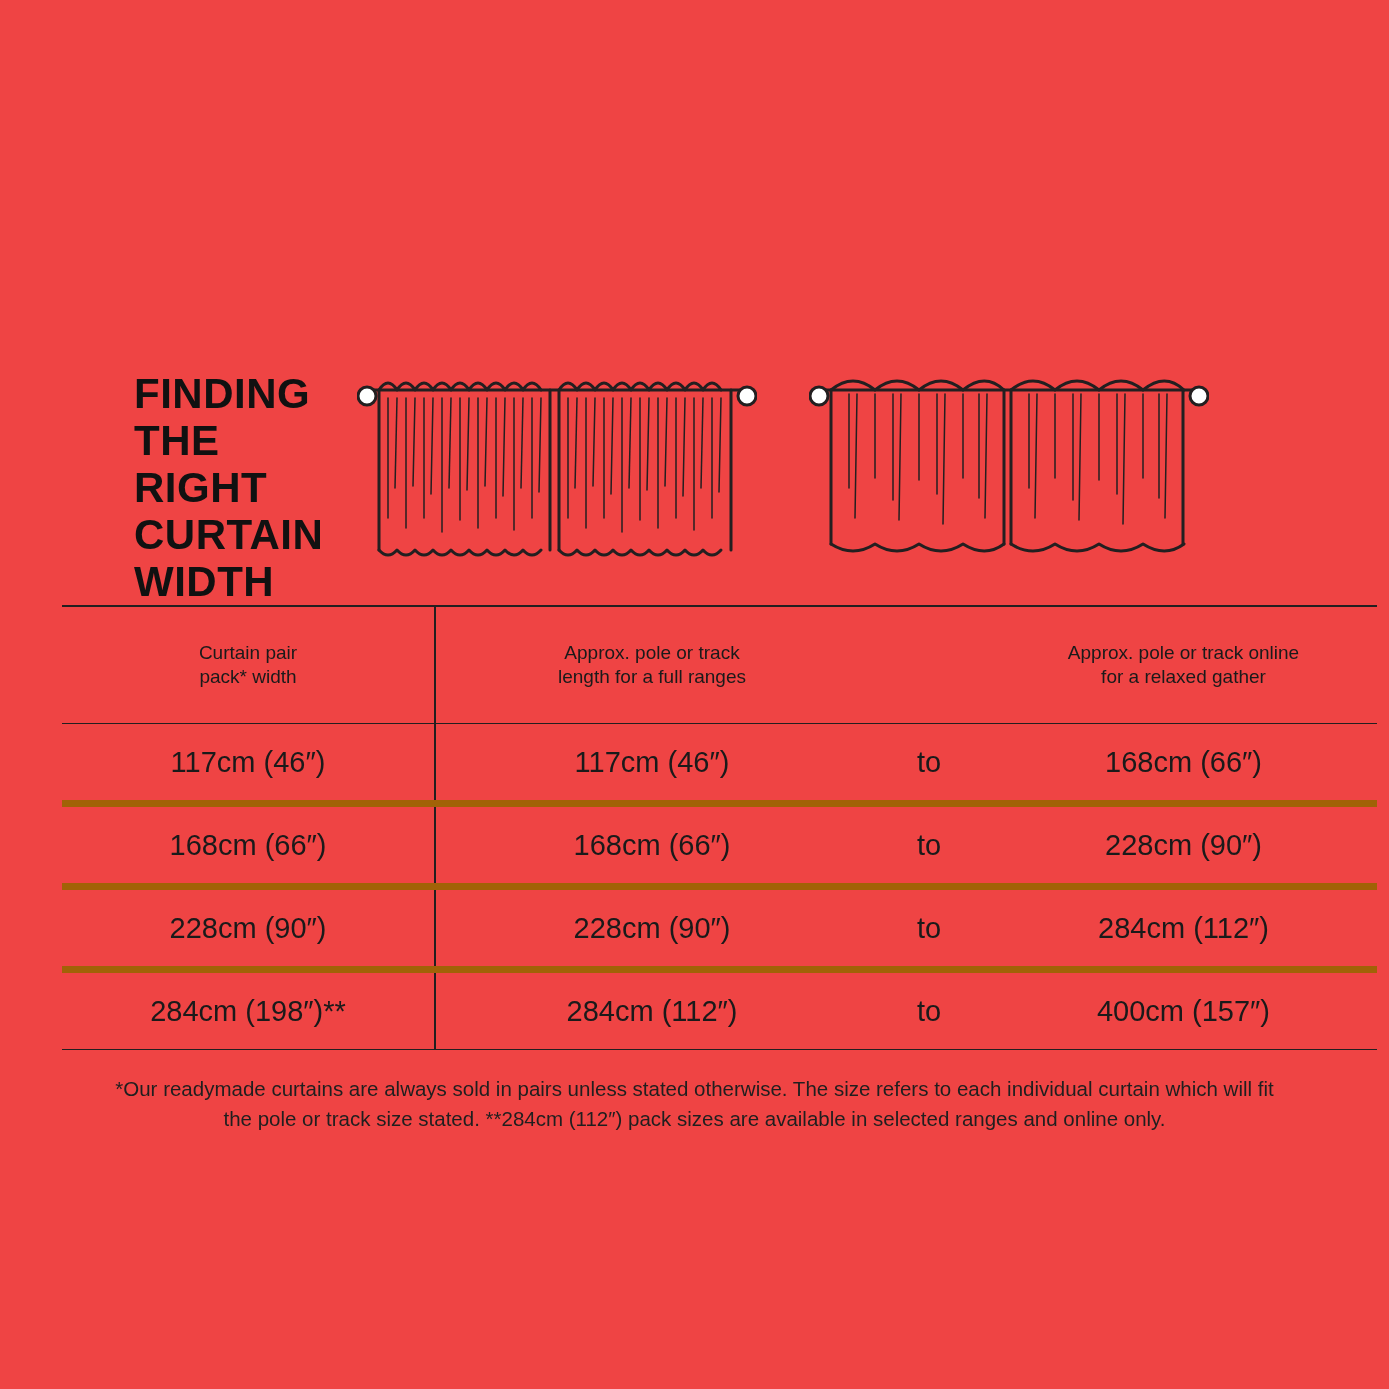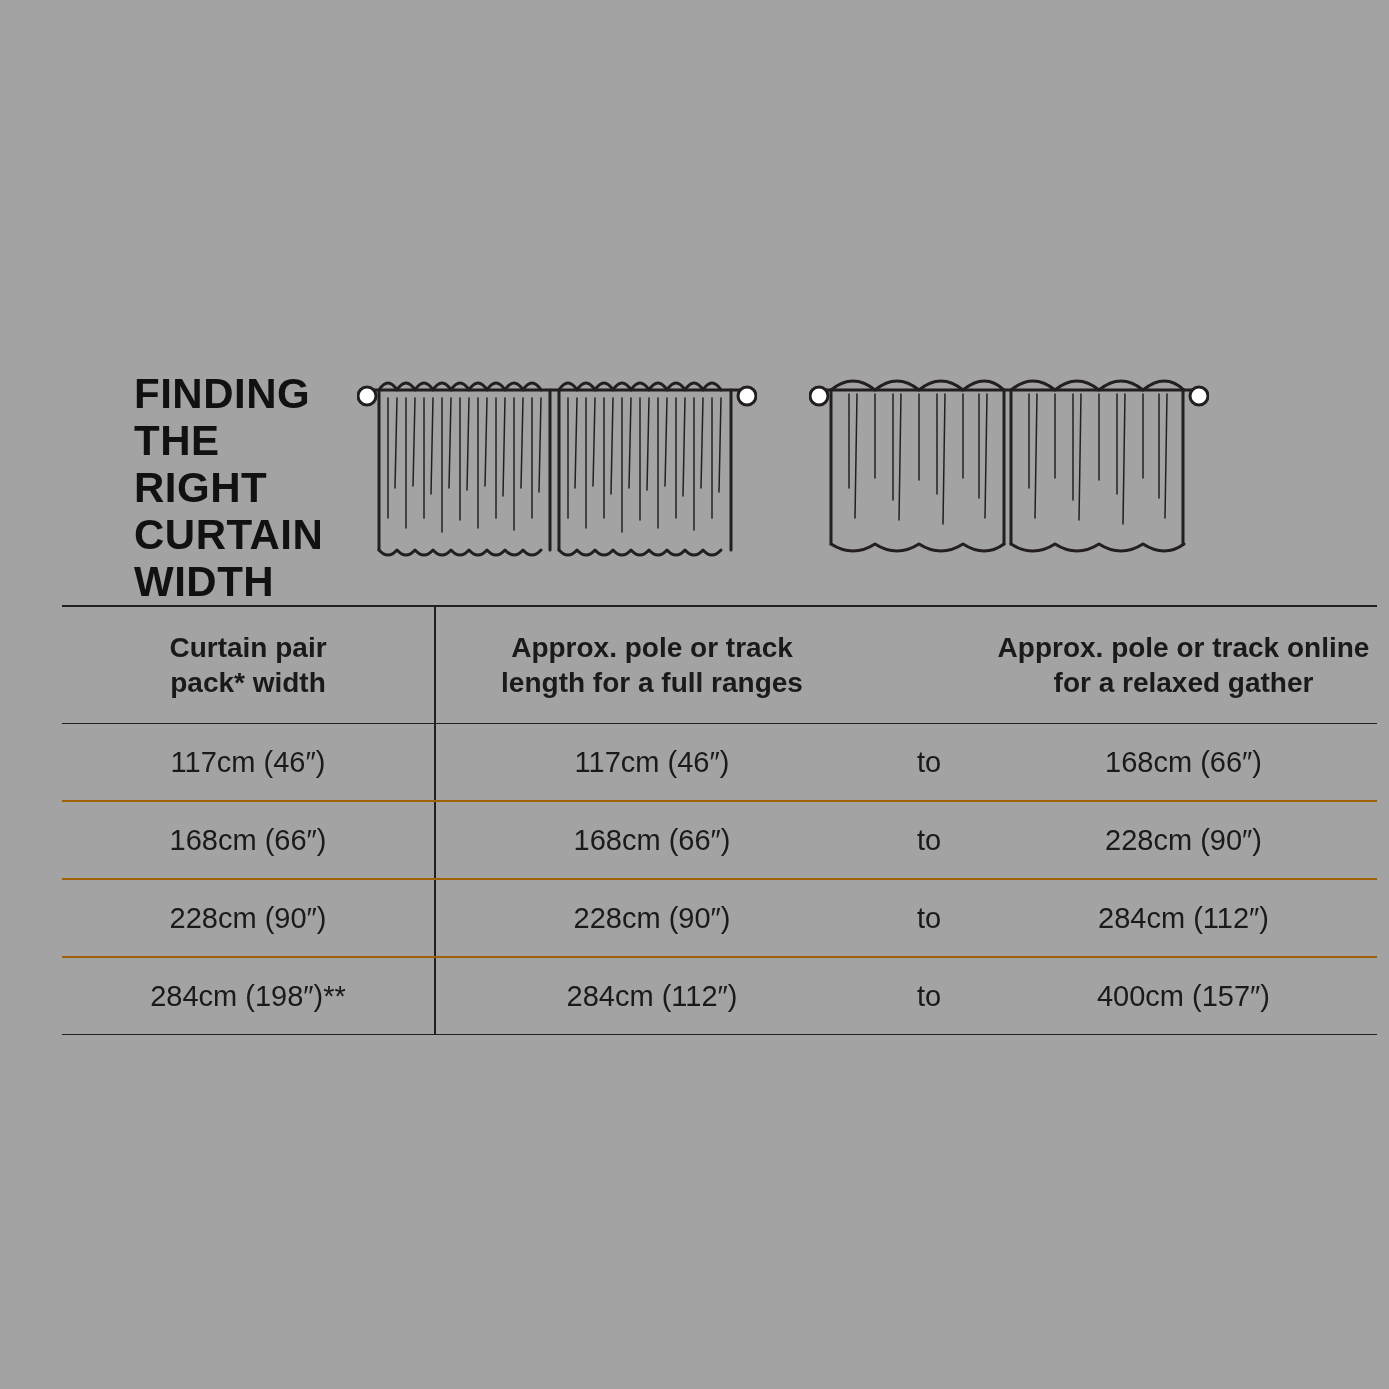--- a/index.html
+++ b/index.html
@@ -11,21 +11,21 @@
     width: 1389px;
     height: 1389px;
     font-family: "Liberation Sans", sans-serif;
     color: #1a1a1a;
     overflow: hidden;
   }
   .page {
     position: relative;
     width: 1389px;
     height: 1389px;
-    background: #a3a3a3;
+    background: #ef4444;
   }
   .content {
     position: absolute;
     left: 62px;
     top: 360px;
     width: 1265px;
   }
   
   .header-row {
     display: flex;
@@ -59,35 +59,34 @@
   .tbl {
     border-collapse: collapse;
     width: 1265px;
     table-layout: fixed;
   }
   .tbl tr.head-row td {
     border-top: 2px solid #231f20;
     border-bottom: 1px solid #231f20;
   }
   .tbl td {
-    border-bottom: 2px solid #a16207;
+    border-bottom: 7px solid #a16207;
     text-align: center;
     vertical-align: middle;
     font-size: 29px;
     color: #1a1a1a;
     padding: 0;
     height: 76px;
   }
   .tbl td.head {
-    font-size: 28px;
+    font-size: 19px;
     line-height: 1.25;
     height: 100px;
     padding: 8px 6px;
     white-space: pre-line;
-    font-weight: bold;
   }
   .col-div {
     border-right: 2px solid #231f20;
   }
   .c1 { width: 360px; }
   .c2 { width: 420px; }
   .c3 { width: 110px; }
   .c4 { width: 375px; }
   .tbl tr:last-child td {
     border-bottom: 1px solid #231f20;
@@ -253,15 +252,16 @@
         </tr>
         <tr>
           <td class="c1 col-div">284cm (198″)**</td>
           <td class="c2">284cm (112″)</td>
           <td class="c3">to</td>
           <td class="c4">400cm (157″)</td>
         </tr>
       </tbody>
     </table>
 
+    <div class="footnote">*Our readymade curtains are always sold in pairs unless stated otherwise. The size refers to each individual curtain which will fit the pole or track size stated. **284cm (112″) pack sizes are available in selected ranges and online only.</div>
 
   </div>
 </div>
 
 </body></html>

